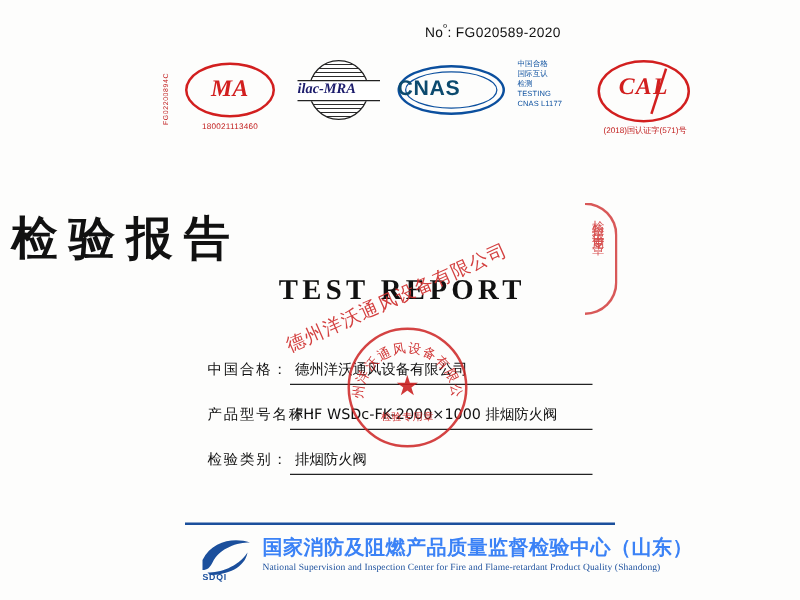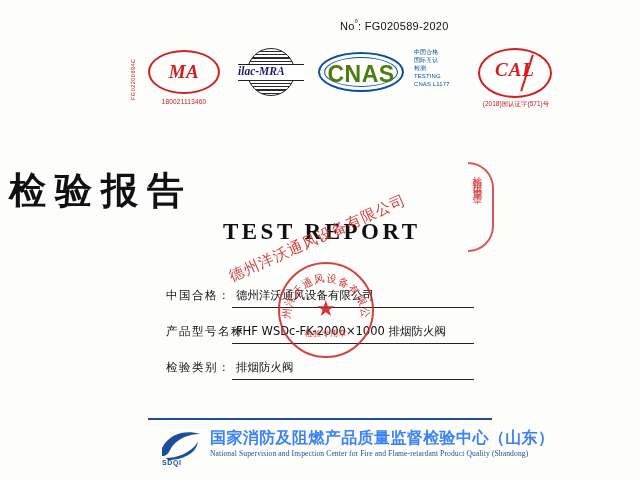--- a/index.html
+++ b/index.html
@@ -152,25 +152,25 @@
     left: 8px; top: 13px;
     width: 74px; height: 30px;
     border: 1px solid #0b4f9e;
     border-radius: 50%;
     box-sizing: border-box;
   }
   .cnas-text {
     position: absolute;
     left: 2px; top: 17px;
     width: 86px;
-    text-align: center;
+    text-align: left;
     font-family: "Liberation Sans", sans-serif;
     font-weight: bold;
-    font-size: 23px;
-    color: #4d7c0f;
+    font-size: 17px;
+    color: #0c4a6e;
     letter-spacing: 0.5px;
   }
 
   
   .logo-cnas-txt { left: 286px; width: 56px; }
   .cnas-lines {
     position: absolute;
     left: 0; top: 4px;
     font-size: 6px;
     line-height: 8px;

